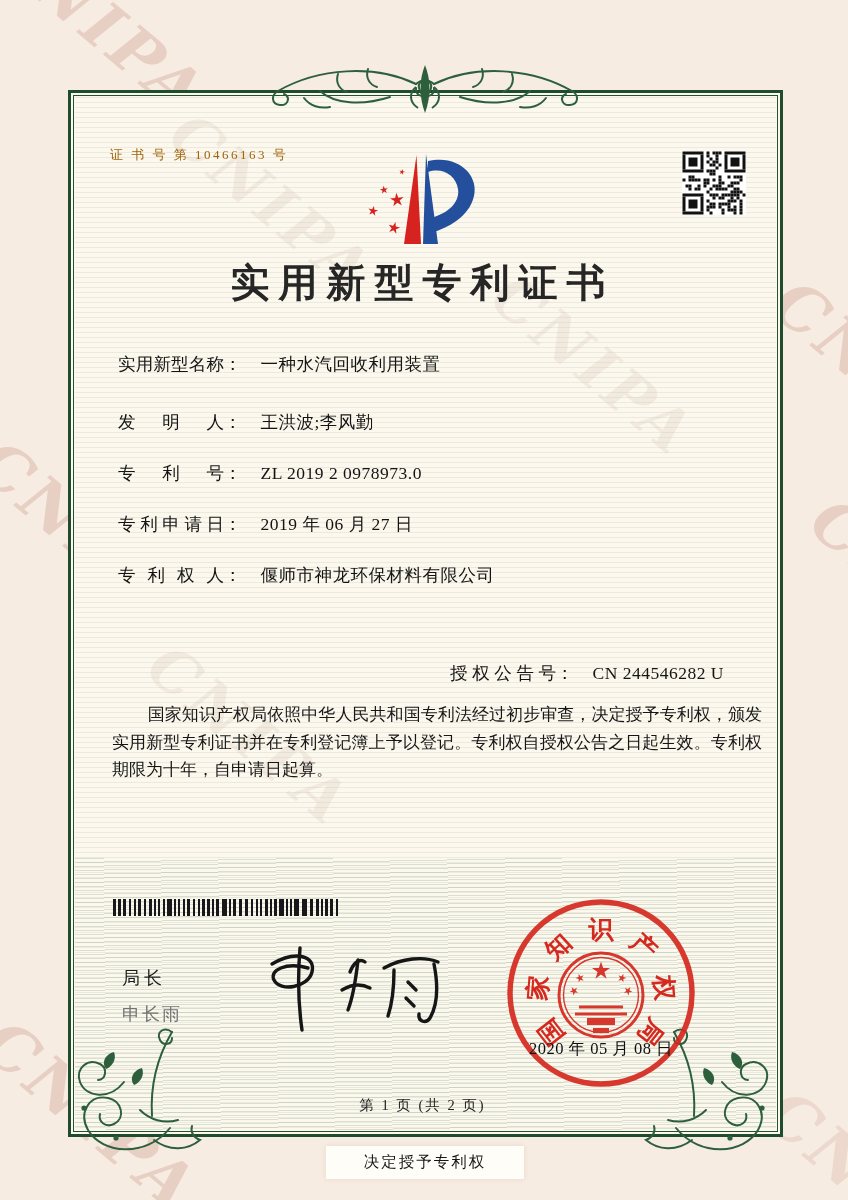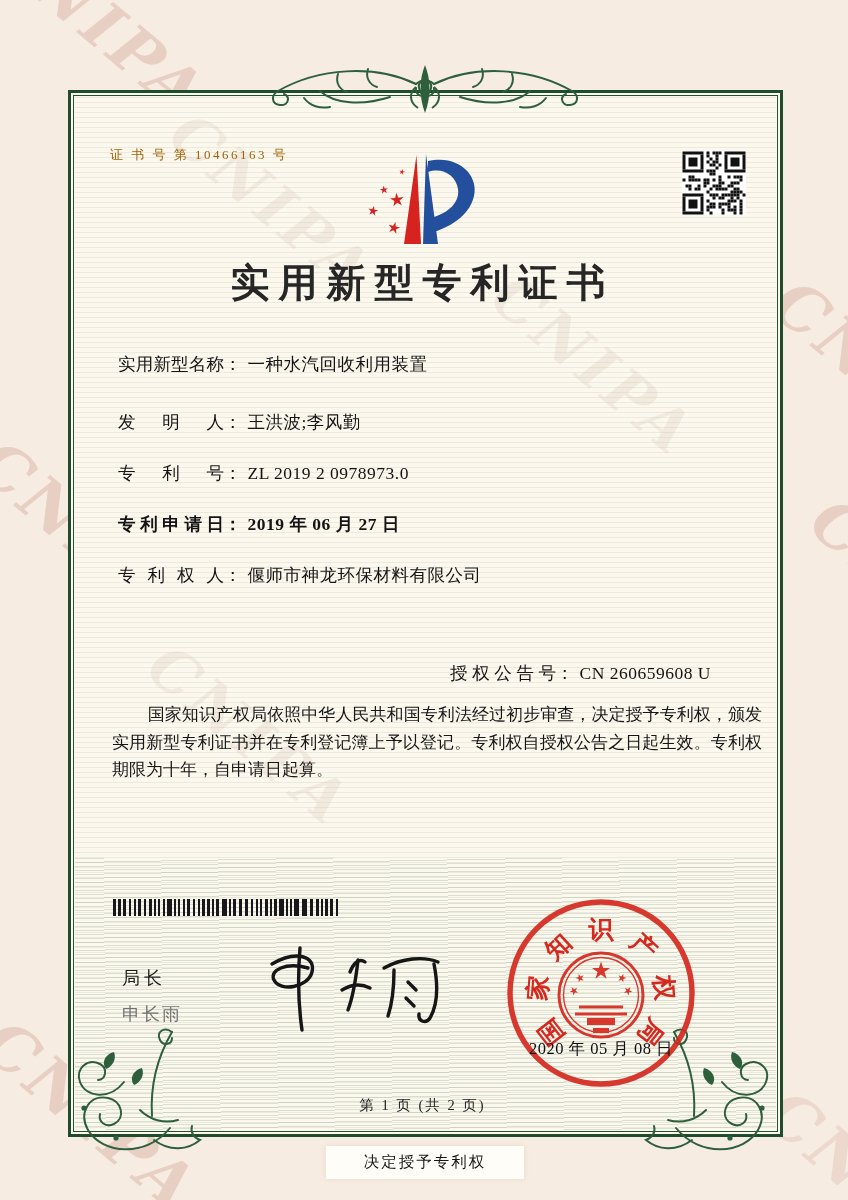--- a/index.html
+++ b/index.html
@@ -57,22 +57,22 @@
   #logo{left:340px;top:141px;}
   #qr{left:682px;top:151px;}
 
   .title{
     left:68px;top:256px;width:709px;text-align:center;
     font-size:39px;font-weight:bold;letter-spacing:9px;color:#262626;
   }
 
   .field{left:118px;font-size:17.5px;color:#141414;white-space:nowrap;}
   .flabel{display:inline-block;width:106px;text-align:justify;text-align-last:justify;}
-  .fvalue{margin-left:6px;letter-spacing:.5px;}
-  #f0{top:352px;}#f1{top:410px;}#f2{top:461px;}#f3{top:512px;font-weight:bold;}
+  .fvalue{margin-left:19px;letter-spacing:.5px;}
+  #f0{top:352px;}#f1{top:410px;}#f2{top:461px;}#f3{top:512px;}
   #f4{top:563px;font-family:Liberation Mono, monospace;}#f5{top:614px;}#f6{top:661px;}
   #f7{top:661px;left:450px;}
 
   .body-text{
     left:112px;top:701px;width:650px;font-size:17px;line-height:1.62;
     text-align:justify;color:#161616;
   }
   .body-text p{margin:0;text-indent:2.1em;}
 
   #barcode{left:113px;top:899px;width:226px;height:17px;overflow:hidden;white-space:nowrap;font-size:0;}
@@ -321,21 +321,21 @@
     <div class="abs field" id="f2">
       <span class="flabel">专利号</span><span>：</span><span class="fvalue">ZL 2019 2 0978973.0</span>
     </div>
     <div class="abs field" id="f3">
       <span class="flabel">专利申请日</span><span>：</span><span class="fvalue">2019 年 06 月 27 日</span>
     </div>
     <div class="abs field" id="f4">
       <span class="flabel">专利权人</span><span>：</span><span class="fvalue">偃师市神龙环保材料有限公司</span>
     </div>
     <div class="abs field" id="f7">
-      <span class="flabel">授权公告号</span><span>：</span><span class="fvalue">CN 260659608 U</span>
+      <span class="flabel">授权公告号</span><span>：</span><span class="fvalue">CN 244546282 U</span>
     </div>
 
     <div class="abs body-text">
       <p>国家知识产权局依照中华人民共和国专利法经过初步审查，决定授予专利权，颁发实用新型专利证书并在专利登记簿上予以登记。专利权自授权公告之日起生效。专利权期限为十年，自申请日起算。</p>
     </div>
 
     <div class="abs" id="barcode"><span class="b" style="width: 3px;"></span><span style="width: 2px;"></span><span class="b" style="width: 3px;"></span><span style="width: 2px;"></span><span class="b" style="width: 3px;"></span><span style="width: 3px;"></span><span class="b" style="width: 2px;"></span><span style="width: 3px;"></span><span class="b" style="width: 2px;"></span><span style="width: 2px;"></span><span class="b" style="width: 3px;"></span><span style="width: 3px;"></span><span class="b" style="width: 2px;"></span><span style="width: 3px;"></span><span class="b" style="width: 3px;"></span><span style="width: 2px;"></span><span class="b" style="width: 2px;"></span><span style="width: 2px;"></span><span class="b" style="width: 2px;"></span><span style="width: 3px;"></span><span class="b" style="width: 2px;"></span><span style="width: 2px;"></span><span class="b" style="width: 5px;"></span><span style="width: 2px;"></span><span class="b" style="width: 2px;"></span><span style="width: 2px;"></span><span class="b" style="width: 2px;"></span><span style="width: 3px;"></span><span class="b" style="width: 2px;"></span><span style="width: 2px;"></span><span class="b" style="width: 3px;"></span><span style="width: 3px;"></span><span class="b" style="width: 2px;"></span><span style="width: 3px;"></span><span class="b" style="width: 2px;"></span><span style="width: 2px;"></span><span class="b" style="width: 3px;"></span><span style="width: 2px;"></span><span class="b" style="width: 3px;"></span><span style="width: 2px;"></span><span class="b" style="width: 2px;"></span><span style="width: 2px;"></span><span class="b" style="width: 3px;"></span><span style="width: 3px;"></span><span class="b" style="width: 5px;"></span><span style="width: 2px;"></span><span class="b" style="width: 2px;"></span><span style="width: 2px;"></span><span class="b" style="width: 3px;"></span><span style="width: 3px;"></span><span class="b" style="width: 3px;"></span><span style="width: 3px;"></span><span class="b" style="width: 3px;"></span><span style="width: 3px;"></span><span class="b" style="width: 2px;"></span><span style="width: 3px;"></span><span class="b" style="width: 2px;"></span><span style="width: 2px;"></span><span class="b" style="width: 2px;"></span><span style="width: 3px;"></span><span class="b" style="width: 3px;"></span><span style="width: 2px;"></span><span class="b" style="width: 2px;"></span><span style="width: 2px;"></span><span class="b" style="width: 3px;"></span><span style="width: 2px;"></span><span class="b" style="width: 5px;"></span><span style="width: 2px;"></span><span class="b" style="width: 2px;"></span><span style="width: 2px;"></span><span class="b" style="width: 2px;"></span><span style="width: 2px;"></span><span class="b" style="width: 5px;"></span><span style="width: 3px;"></span><span class="b" style="width: 5px;"></span><span style="width: 3px;"></span><span class="b" style="width: 3px;"></span><span style="width: 3px;"></span><span class="b" style="width: 3px;"></span><span style="width: 2px;"></span><span class="b" style="width: 2px;"></span><span style="width: 2px;"></span><span class="b" style="width: 3px;"></span><span style="width: 2px;"></span><span class="b" style="width: 3px;"></span><span style="width: 3px;"></span><span class="b" style="width: 2px;"></span><span style="width: 2px;"></span></div>
 
     <div class="abs director-role">局长</div>
     <div class="abs director-name">申长雨</div>

